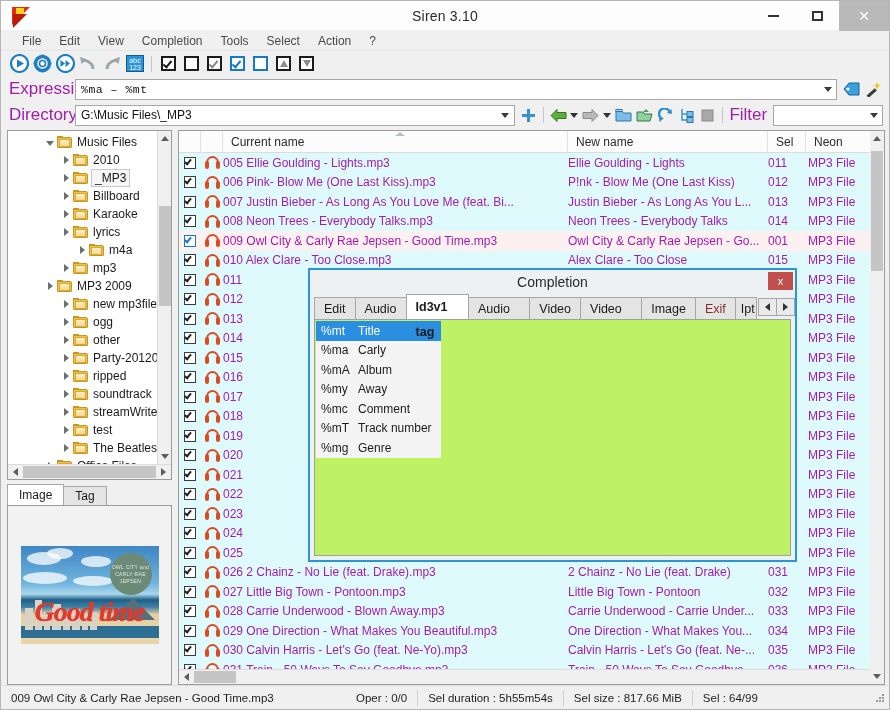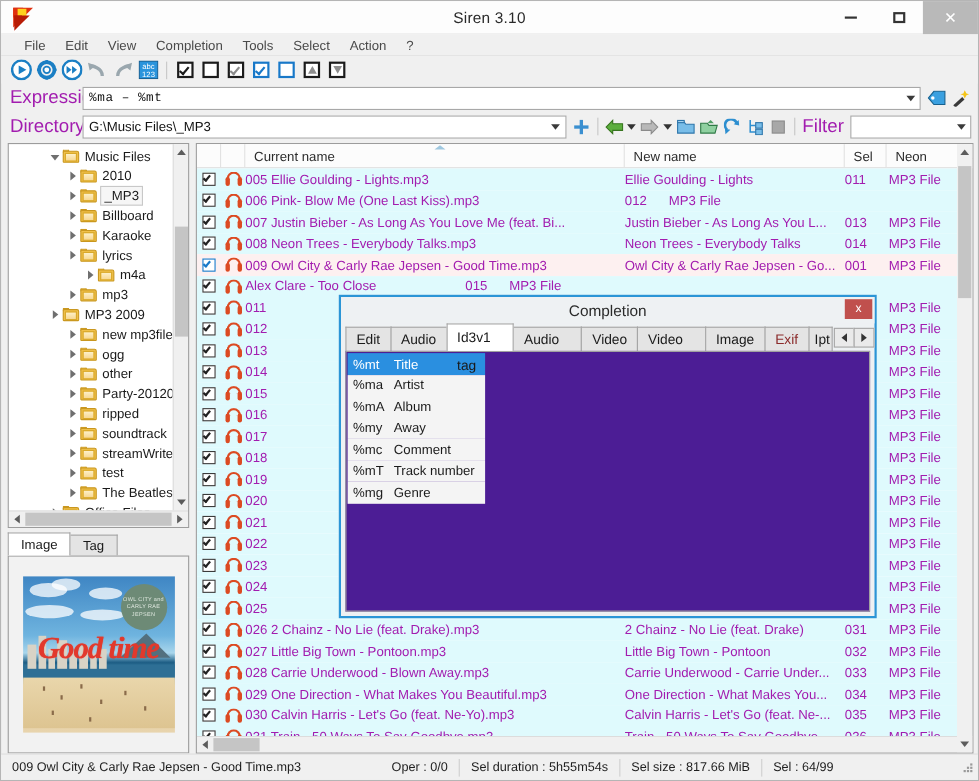--- a/index.html
+++ b/index.html
@@ -148,21 +148,21 @@
   
   .imgpanel { flex:1; display:flex; flex-direction:column; min-height:0; }
   .tabstrip { display:flex; align-items:flex-end; height:21px; }
   .tabx {
     padding:0 11px; height:19px; line-height:19px; font-size:12px; color:#1a1a1a;
     background:#e4e4e4; border:1px solid #a6a6a6; border-bottom:none; margin-right:-1px;
   }
   .tabx.active { background:#fff; height:21px; line-height:21px; position:relative; z-index:3; }
   .imgframe { flex:1; background:#f2f2f2; border:1px solid #9c9c9c; padding:4px;
               display:flex; align-items:center; justify-content:center; min-height:0; }
-  .albumart { width:138px; height:142px; position:relative; overflow:hidden;
+  .albumart { width:138px; height:98px; position:relative; overflow:hidden;
               background:linear-gradient(#3f86c4 0%, #6fb4df 38%, #a9d6ec 49%, #1f5f86 55%, #3b7fa5 62%, #e6cfa4 70%, #e8d4ad 100%); }
   .aa-cloud { position:absolute; background:rgba(255,255,255,.75); border-radius:50%; }
   .aa-city { position:absolute; background:#d8d3c6; }
   .aa-hill { position:absolute; left:88px; top:52px; width:0; height:0;
              border-left:24px solid transparent; border-right:22px solid transparent;
              border-bottom:22px solid #53707e; }
   .aa-sand { position:absolute; left:0; top:92px; width:138px; height:46px;
              background:linear-gradient(#e9d6ab,#ddc491); }
   .aa-sea { position:absolute; left:0; top:80px; width:138px; height:13px; background:#2e6f95; }
   .aa-txt {
@@ -244,29 +244,29 @@
   .dlg-title { position:absolute; left:0; right:0; text-align:center; font-size:14px; color:#2a2a2a; }
   .dlg-close {
     position:absolute; right:2px; top:2px; width:25px; height:18px; background:#c0504d;
     color:#fff; font-size:11px; display:flex; align-items:center; justify-content:center;
   }
   .dlg-tabs { height:25px; display:flex; align-items:flex-end; padding-left:4px; flex:none; }
   .dtab {
     height:22px; line-height:22px; padding:0 9px; font-size:12.5px; color:#1a1a1a;
     background:#e4e4e4; border:1px solid #a6a6a6; border-bottom:none; margin-right:-1px;
   }
-  .dtab.active { background:#fff; height:25px; line-height:25px; position:relative; z-index:3; }
+  .dtab.active { background:#fff; height:25px; line-height:25px; position:relative; z-index:3;font-weight:bold; }
   .dtab.exif { color:#8b2b2b; }
   .dtab.clip { overflow:hidden; width:26px; padding:0 0 0 5px; }
   .dspin { display:flex; margin-left:3px; align-self:center; }
   .dspin div { width:19px; height:18px; background:#eaeaea; border:1px solid #a6a6a6;
                display:flex; align-items:center; justify-content:center; margin-left:-1px;}
   .dspin i.l { width:0;height:0;border-top:4px solid transparent;border-bottom:4px solid transparent;border-right:5px solid #333;}
   .dspin i.r { width:0;height:0;border-top:4px solid transparent;border-bottom:4px solid transparent;border-left:5px solid #333;}
-  .dlg-body { flex:1; margin:0 4px 4px 4px; background:#4c1d95; border:1px solid #a0a0a0;
+  .dlg-body { flex:1; margin:0 4px 4px 4px; background:#bef264; border:1px solid #a0a0a0;
               padding:1px; overflow:hidden; }
   .tagrow { height:19.5px; display:flex; align-items:center; font-size:12px; color:#1b1b1b; }
   .tagrow.sel { background:#2a8fe0; color:#fff; width:125px; }
   .tagrow .code { width:42px; padding-left:5px; flex:none; }
   .tagrow .nm { flex:1; }
   .tagrow.alt { background:#f4f4f4; width:125px; }
 </style>
 </head>
 <body>
 
@@ -803,20 +803,21 @@
                 </div>
               </div>
               <div class="cell-ico">
                 <div class="hp">
                   <div class="band"></div>
                   <div class="lc"></div>
                   <div class="rc"></div>
                 </div>
               </div>
               <div class="cell-cur">006 Pink- Blow Me (One Last Kiss).mp3</div>
+              <div class="cell-new">P!nk - Blow Me (One Last Kiss)</div>
               <div class="cell-sel">012</div>
               <div class="cell-type">MP3 File</div>
             </div>
             <div class="frow">
               <div class="cell-chk">
                 <div class="cb">
                   <i></i>
                 </div>
               </div>
               <div class="cell-ico">
@@ -873,20 +874,21 @@
                   <i></i>
                 </div>
               </div>
               <div class="cell-ico">
                 <div class="hp">
                   <div class="band"></div>
                   <div class="lc"></div>
                   <div class="rc"></div>
                 </div>
               </div>
+              <div class="cell-cur">010 Alex Clare - Too Close.mp3</div>
               <div class="cell-new">Alex Clare - Too Close</div>
               <div class="cell-sel">015</div>
               <div class="cell-type">MP3 File</div>
             </div>
             <div class="frow">
               <div class="cell-chk">
                 <div class="cb">
                   <i></i>
                 </div>
               </div>
@@ -1327,21 +1329,21 @@
           </div>
       </div>
     </div>
     <div class="dlg-body" id="tags-host">
         <div class="tagrow sel">
           <div class="code">%mt</div>
           <div class="nm">Title</div>
         </div>
         <div class="tagrow alt">
           <div class="code">%ma</div>
-          <div class="nm">Artist</div>
+          <div class="nm">Carly</div>
         </div>
         <div class="tagrow alt">
           <div class="code">%mA</div>
           <div class="nm">Album</div>
         </div>
         <div class="tagrow alt">
           <div class="code">%my</div>
           <div class="nm">Away</div>
         </div>
         <div class="tagrow alt">

